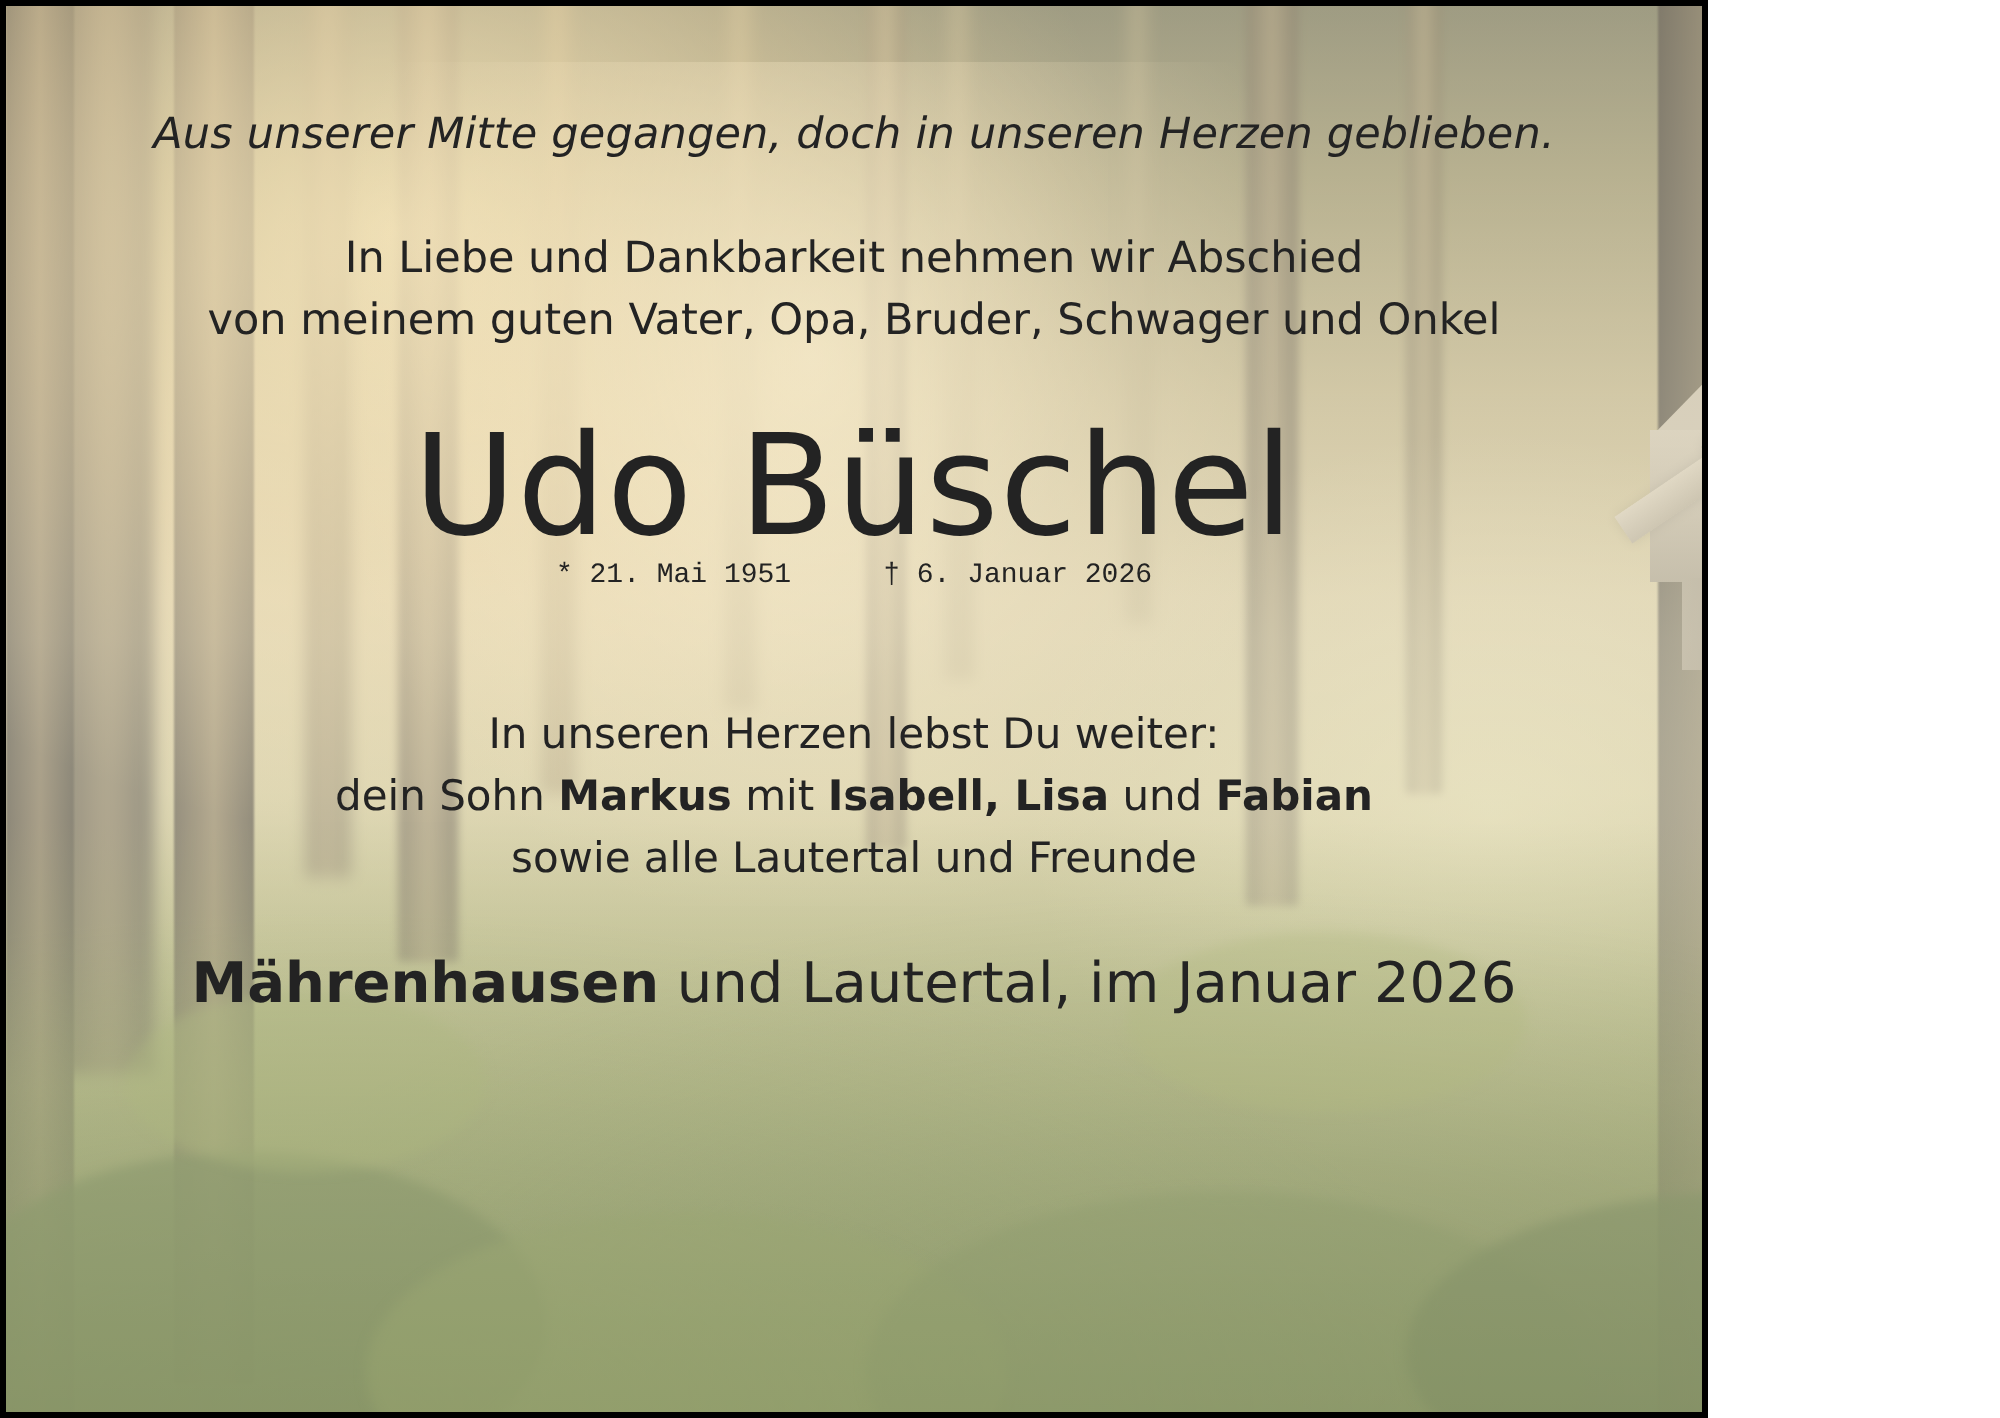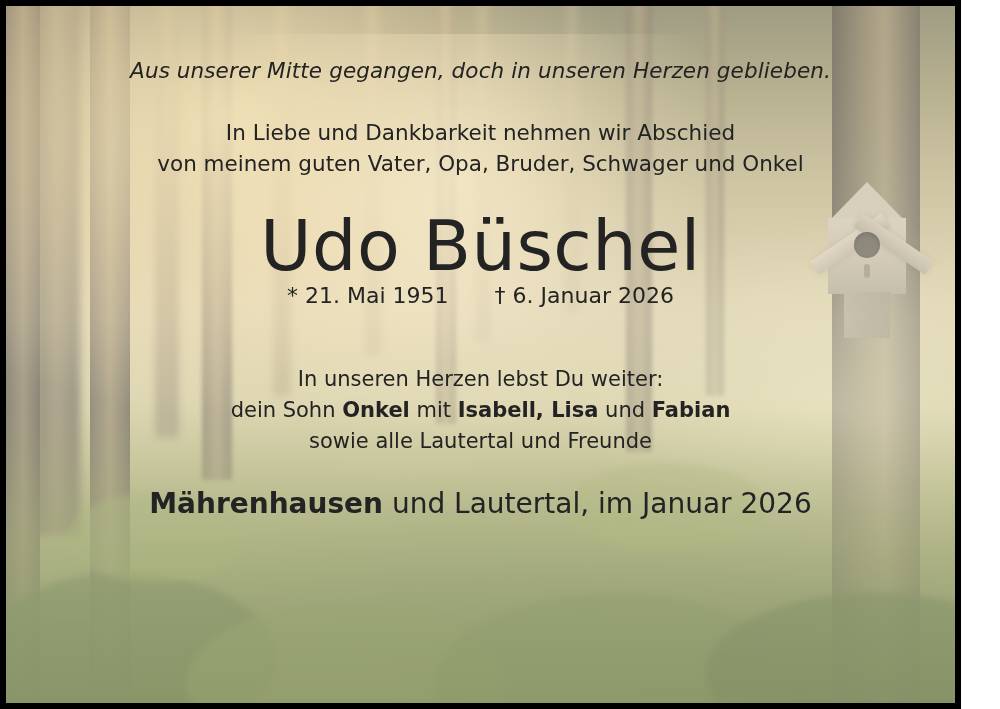--- a/index.html
+++ b/index.html
@@ -7,25 +7,25 @@
     margin: 0;
     padding: 0;
     width: 1000px;
     height: 709px;
     background: #ffffff;
     font-family: "DejaVu Sans", sans-serif;
   }
 
   #card {
     position: relative;
-    width: 961px;
+    width: 854px;
     height: 709px;
     overflow: hidden;
     background: #cfc9ae;
-    border: 6px solid #000000;
+    border: 3px solid #000000;
   }
 
   
   .bg {
     position: absolute;
     inset: 0;
     overflow: hidden;
   }
   .bg-base {
     position: absolute;
@@ -189,21 +189,22 @@
   }
   #name {
     margin-top: 36px;
     font-size: 70px;
     font-weight: 400;
     letter-spacing: 0.5px;
     line-height: 62px;
   }
   #dates {
     margin-top: 6px;
-    font-size: 22px;
+    font-size: 14px;
+    font-family: Liberation Mono, monospace;
   }
   #dates .gap { display: inline-block; width: 46px; }
   #memory {
     margin-top: 56px;
     font-size: 21px;
     line-height: 31px;
     text-align: center;
   }
   #memory b { font-weight: 700; }
   #service {
@@ -278,21 +279,21 @@
     </div>
 
     <div id="name">Udo Büschel</div>
 
     <div id="dates">
       <span>* 21. Mai 1951</span><span class="gap"></span><span>† 6. Januar 2026</span>
     </div>
 
     <div id="memory">
       <div class="line">In unseren Herzen lebst Du weiter:</div>
-      <div class="line"><span>dein Sohn </span><b>Onkel</b><span> mit </span><b>Isabell, Lisa</b><span> und </span><b>Fabian</b></div>
+      <div class="line"><span>dein Sohn </span><b>Markus</b><span> mit </span><b>Isabell, Lisa</b><span> und </span><b>Fabian</b></div>
       <div class="line">sowie alle Lautertal und Freunde</div>
     </div>
 
 
     <div id="place"><b>Mährenhausen</b><span> und Lautertal, im Januar 2026</span></div>
 
   </div>
 </div>
 
 </body></html>

